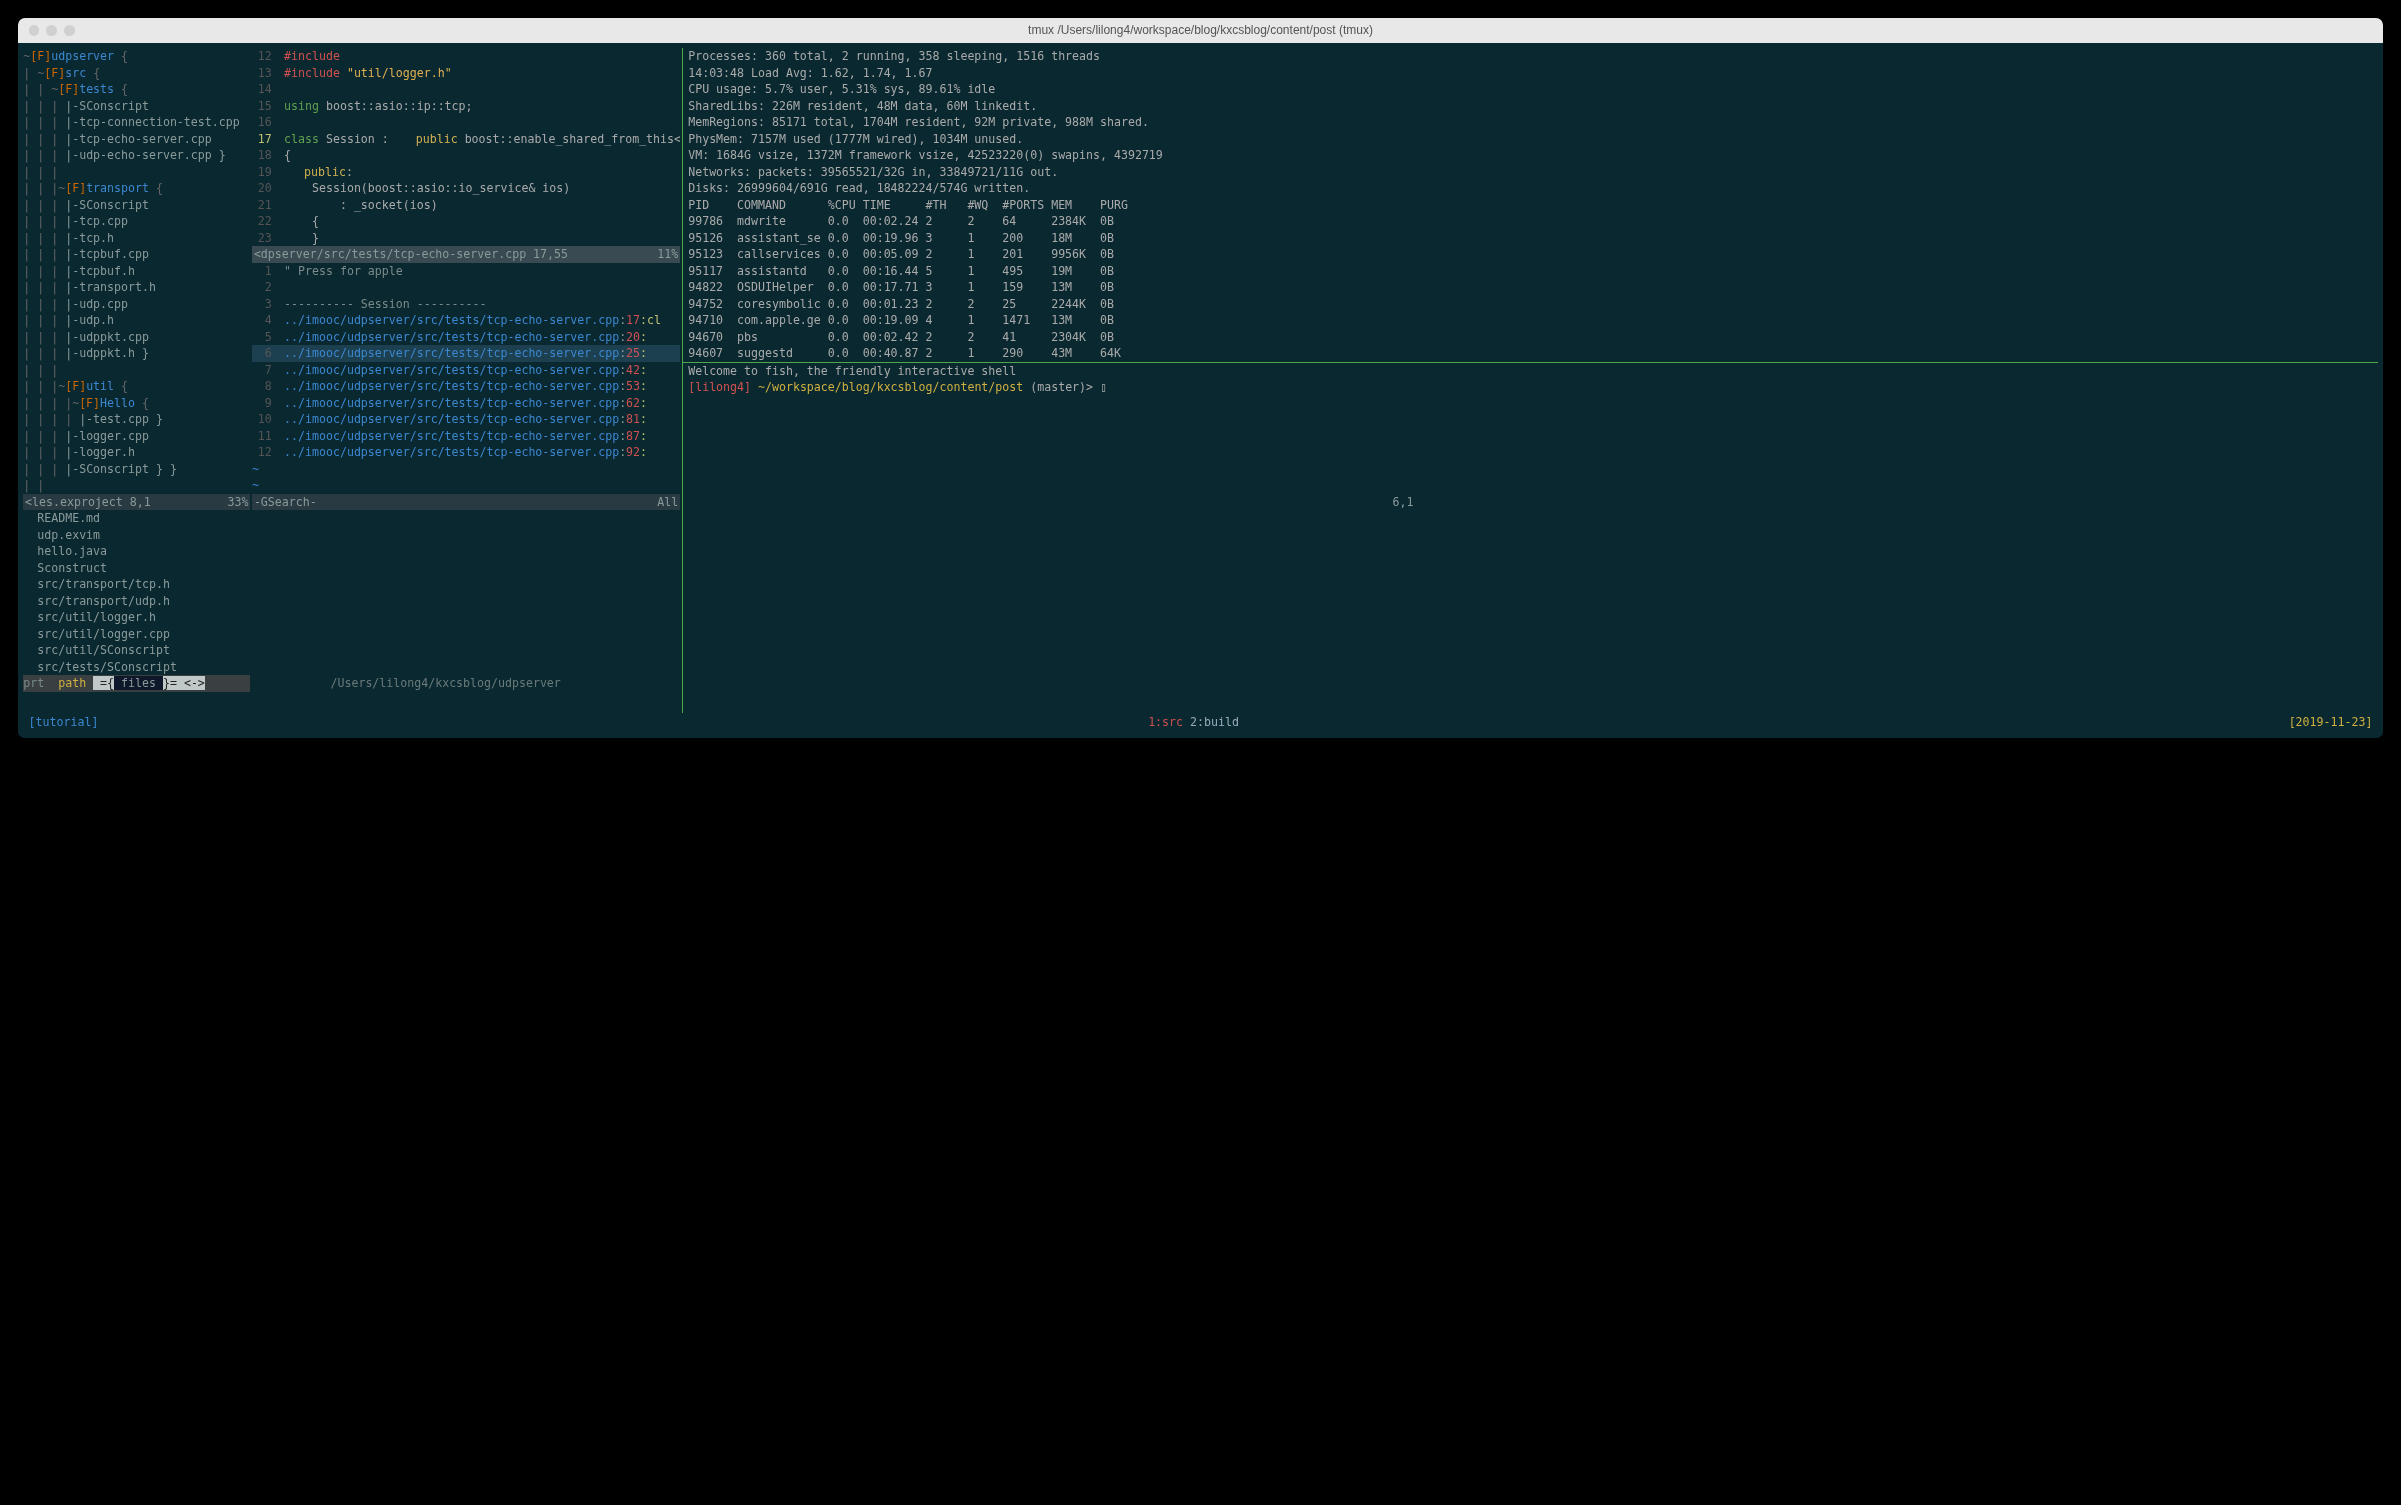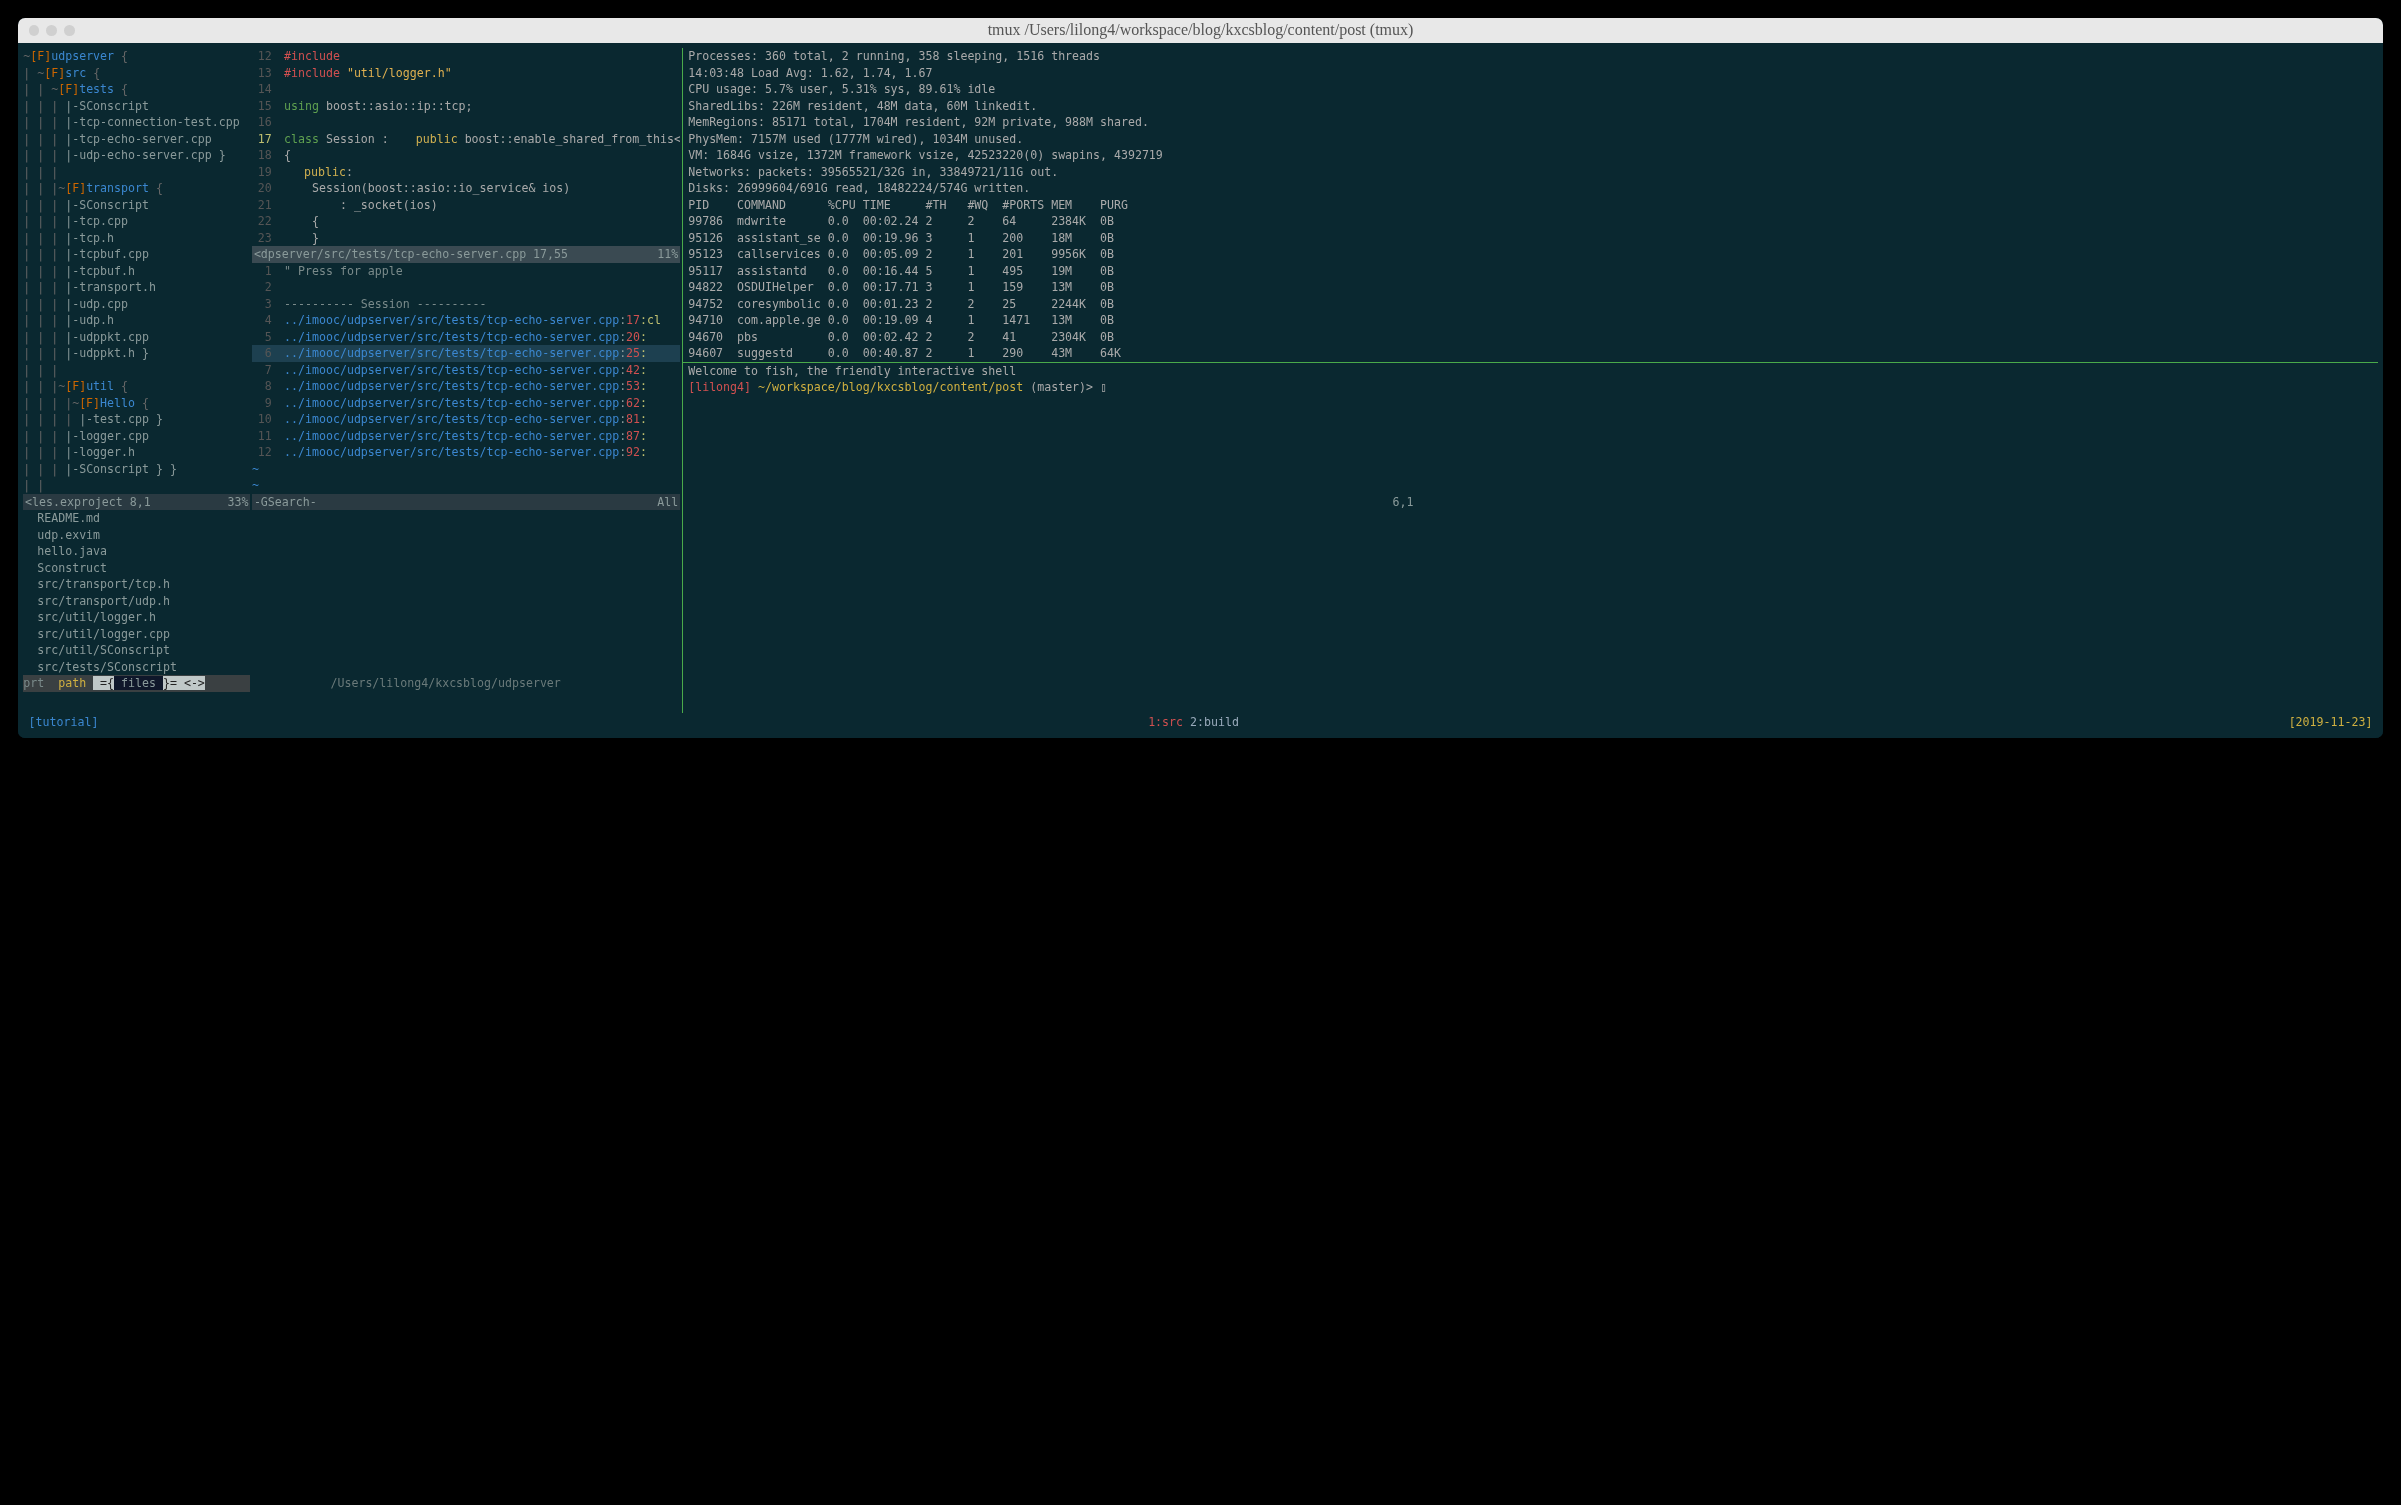--- a/index.html
+++ b/index.html
@@ -24,23 +24,23 @@
   align-items: center;
   padding: 0 10.7px;
   position: relative;
 }
 .traffic-lights { display: flex; gap: 7.1px; }
 .light { width: 10.7px; height: 10.7px; border-radius: 50%; background: #d0d0d0; }
 .title-text {
   position: absolute;
   left: 0; right: 0;
   text-align: center;
-  font-size: 16px;
+  font-size: 12px;
   color: #555;
-  font-family: Liberation Serif, serif;
+  font-family: Liberation Sans, sans-serif;
   pointer-events: none;
 }
 .terminal {
   display: flex;
   flex-direction: column;
   background: #0a2830;
   color: #8a9a9a;
   padding: 5.3px;
   height: 695px;
 }

